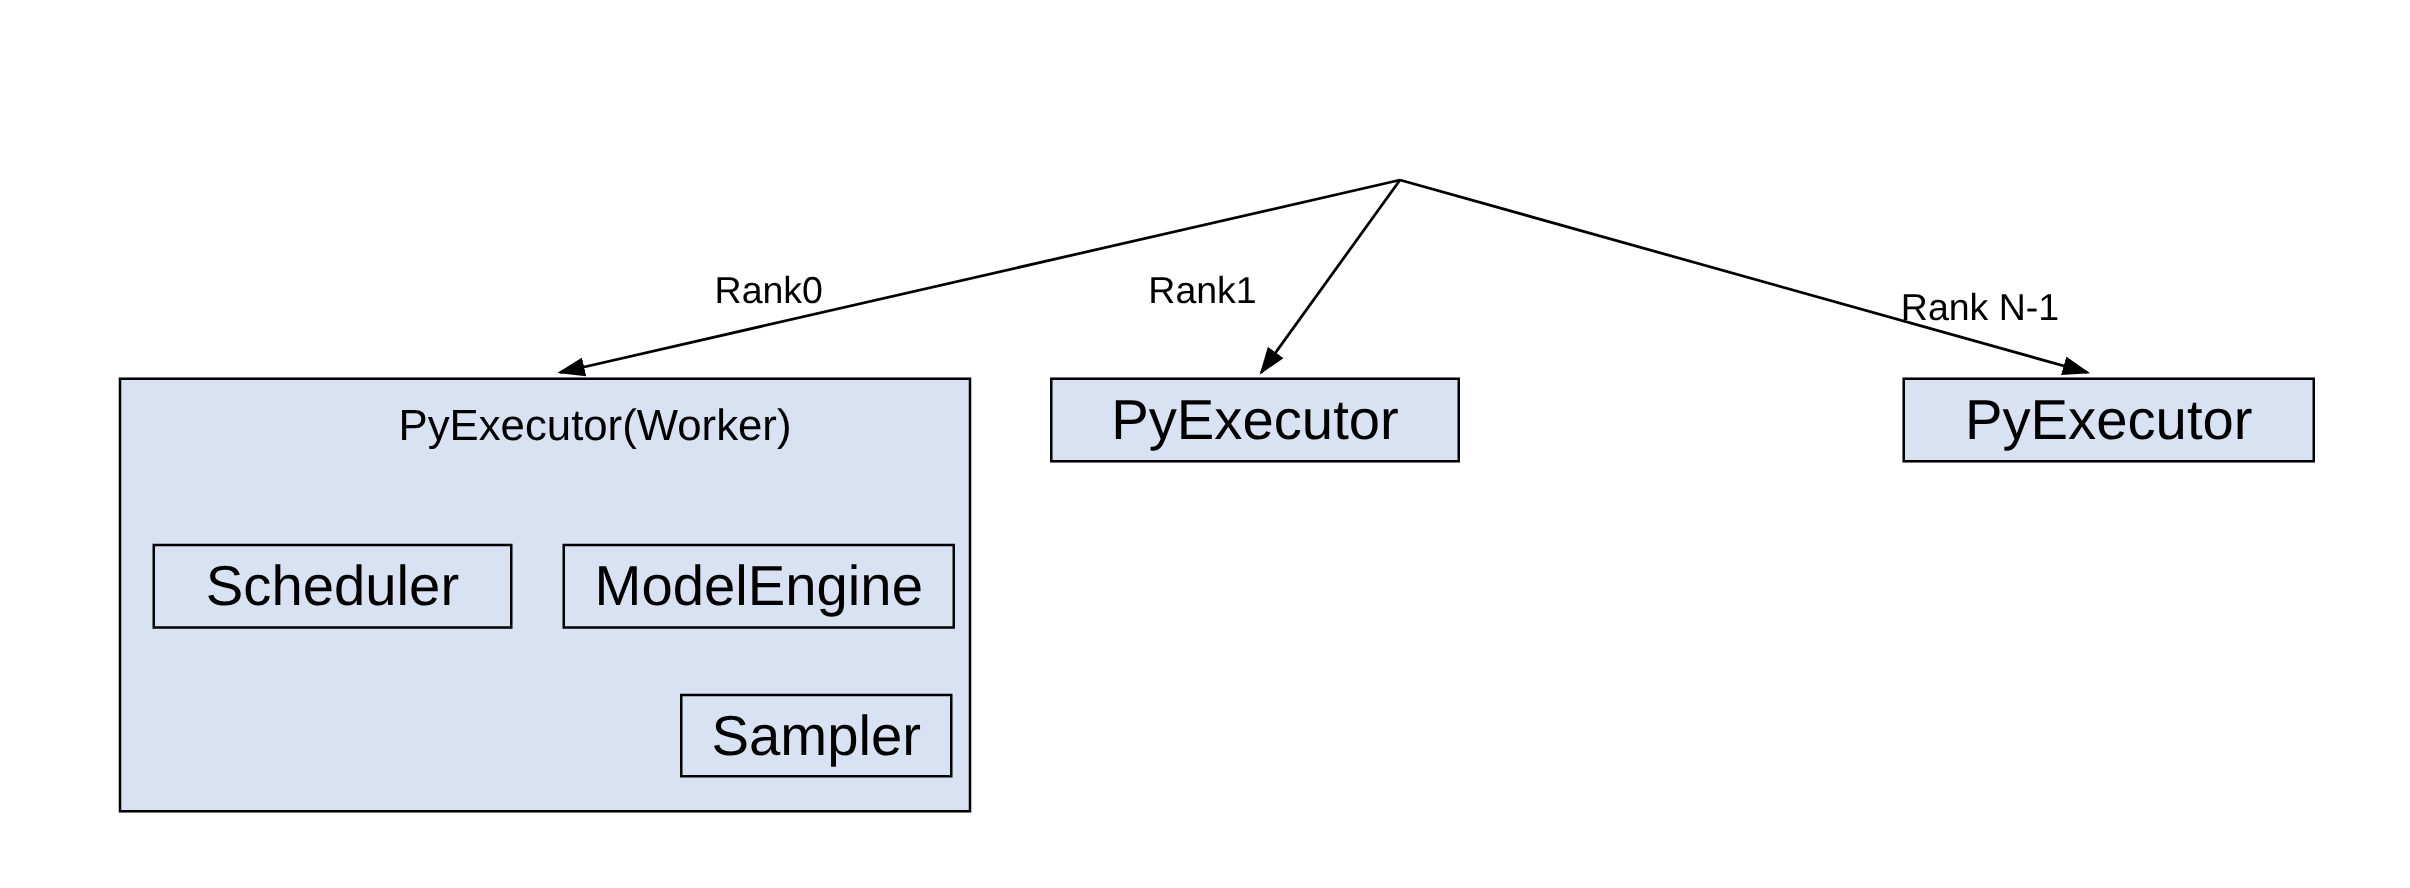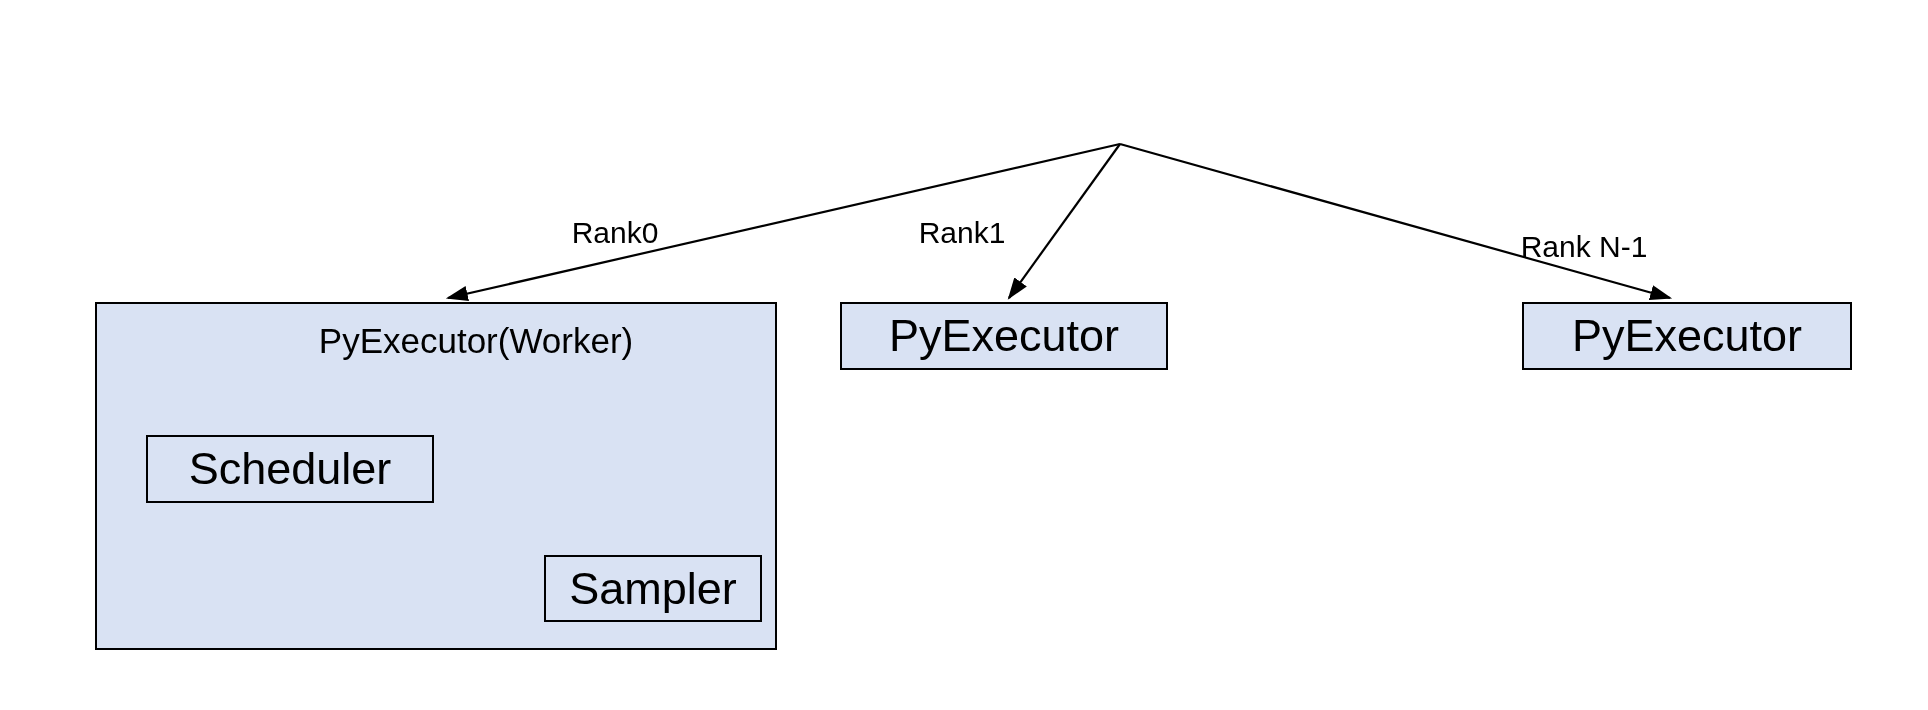--- a/index.html
+++ b/index.html
@@ -50,21 +50,21 @@
   }
   .subnode {
     position: absolute;
     background: var(--node-fill);
     border: 2px solid var(--node-border);
     text-align: center;
     font-size: 45px;
     line-height: 63px;
     white-space: nowrap;
   }
-  .sub-scheduler  { left: 25px;  top: 131px; width: 288px; height: 68px; margin-left: 24px; }
+  .sub-scheduler  { left: 25px;  top: 131px; width: 288px; height: 68px; }
   .sub-engine     { left: 353px; top: 131px; width: 314px; height: 68px; }
   .sub-kvcache    { left: 23px;  top: 239px; width: 386px; height: 67px; }
   .sub-sampler    { left: 447px; top: 239px; width: 218px; height: 67px; margin-top: 12px; }
   .edge-label {
     position: absolute;
     transform: translate(-50%, -50%);
     font-size: 30px;
     white-space: nowrap;
     text-align: right;
   }
@@ -91,20 +91,23 @@
   <span class="edge-label label-rank0">Rank0</span>
   <span class="edge-label label-rank1">Rank1</span>
   <span class="edge-label label-rankn">Rank N-1</span>
 
 
   <div class="node node-worker">
     <div class="worker-title">PyExecutor(Worker)</div>
     <div class="subnode sub-scheduler">
       <span>Scheduler</span>
     </div>
+    <div class="subnode sub-engine">
+      <span>ModelEngine</span>
+    </div>
     <div class="subnode sub-sampler">
       <span>Sampler</span>
     </div>
   </div>
 
   <div class="node node-exec-mid">
     <span>PyExecutor</span>
   </div>
 
   <div class="node node-exec-right">

